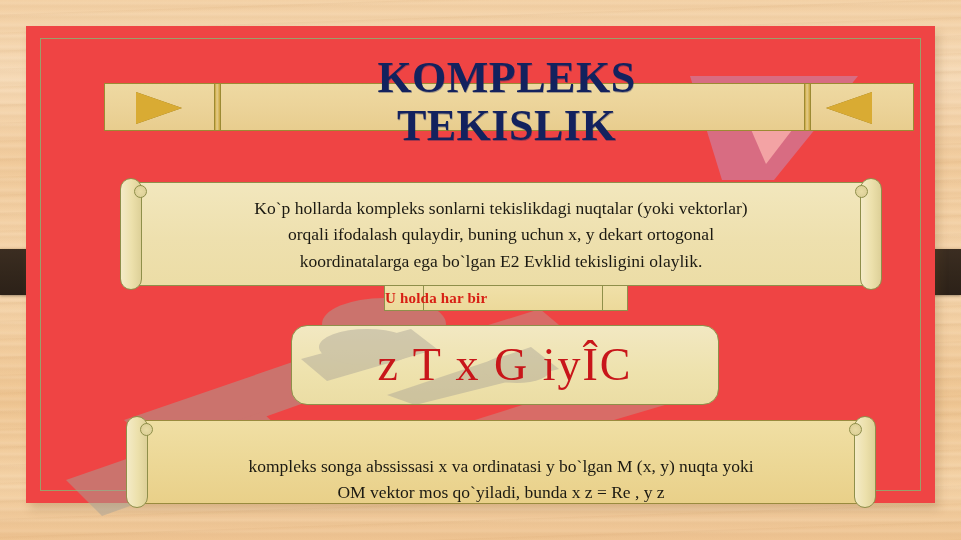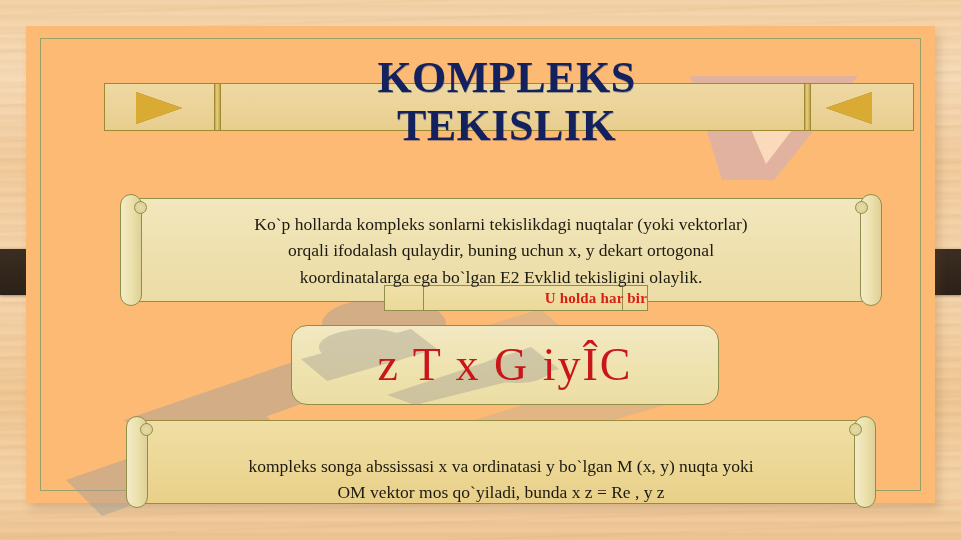--- a/index.html
+++ b/index.html
@@ -73,21 +73,21 @@
   .sidebar-dark.left  { left: 0;  width: 59px; border-radius: 0 3px 3px 0; }
   .sidebar-dark.right { right: 0; width: 59px; border-radius: 3px 0 0 3px; }
 
   
   .card {
     position: absolute;
     left: 26px;
     top: 26px;
     width: 909px;
     height: 477px;
-    background: #fdba74;
+    background: #ef4444;
     box-shadow: 4px 6px 9px rgba(120,80,40,0.22);
   }
   .card-inner-border {
     position: absolute;
     left: 14px;
     top: 12px;
     right: 14px;
     bottom: 12px;
     border: 1px solid #9aa06a;
   }
@@ -230,45 +230,45 @@
     font-size: 17.5px;
     line-height: 1.5;
     padding: 12px 34px;
     font-family: "Liberation Serif", "DejaVu Serif", serif;
     white-space: pre-line;
   }
 
   
   #para-top {
     left: 104px;
-    top: 172px;
+    top: 156px;
     width: 742px;
     height: 104px;
   }
   
   #para-bottom {
     left: 110px;
     top: 394px;
     width: 730px;
     height: 84px;
   }
   #para-bottom .scroll-text { padding-top: 32px; }
 
   
   .caption-bar {
     position: absolute;
     left: 358px;
     top: 259px;
-    width: 264px;
+    width: 244px;
     height: 26px;
     background: linear-gradient(180deg,#f0e0a8 0%, #ecd99a 100%);
     border: 1px solid #8f8f4a;
     display: flex;
     align-items: center;
-    justify-content: flex-end;
+    justify-content: flex-start;
   }
   .caption-bar .seg {
     position: absolute;
     top: 0;
     height: 100%;
     width: 1px;
     background: #8f8f4a;
   }
   .caption-bar .seg.s1 { left: 38px; }
   .caption-bar .seg.s2 { right: 24px; }

